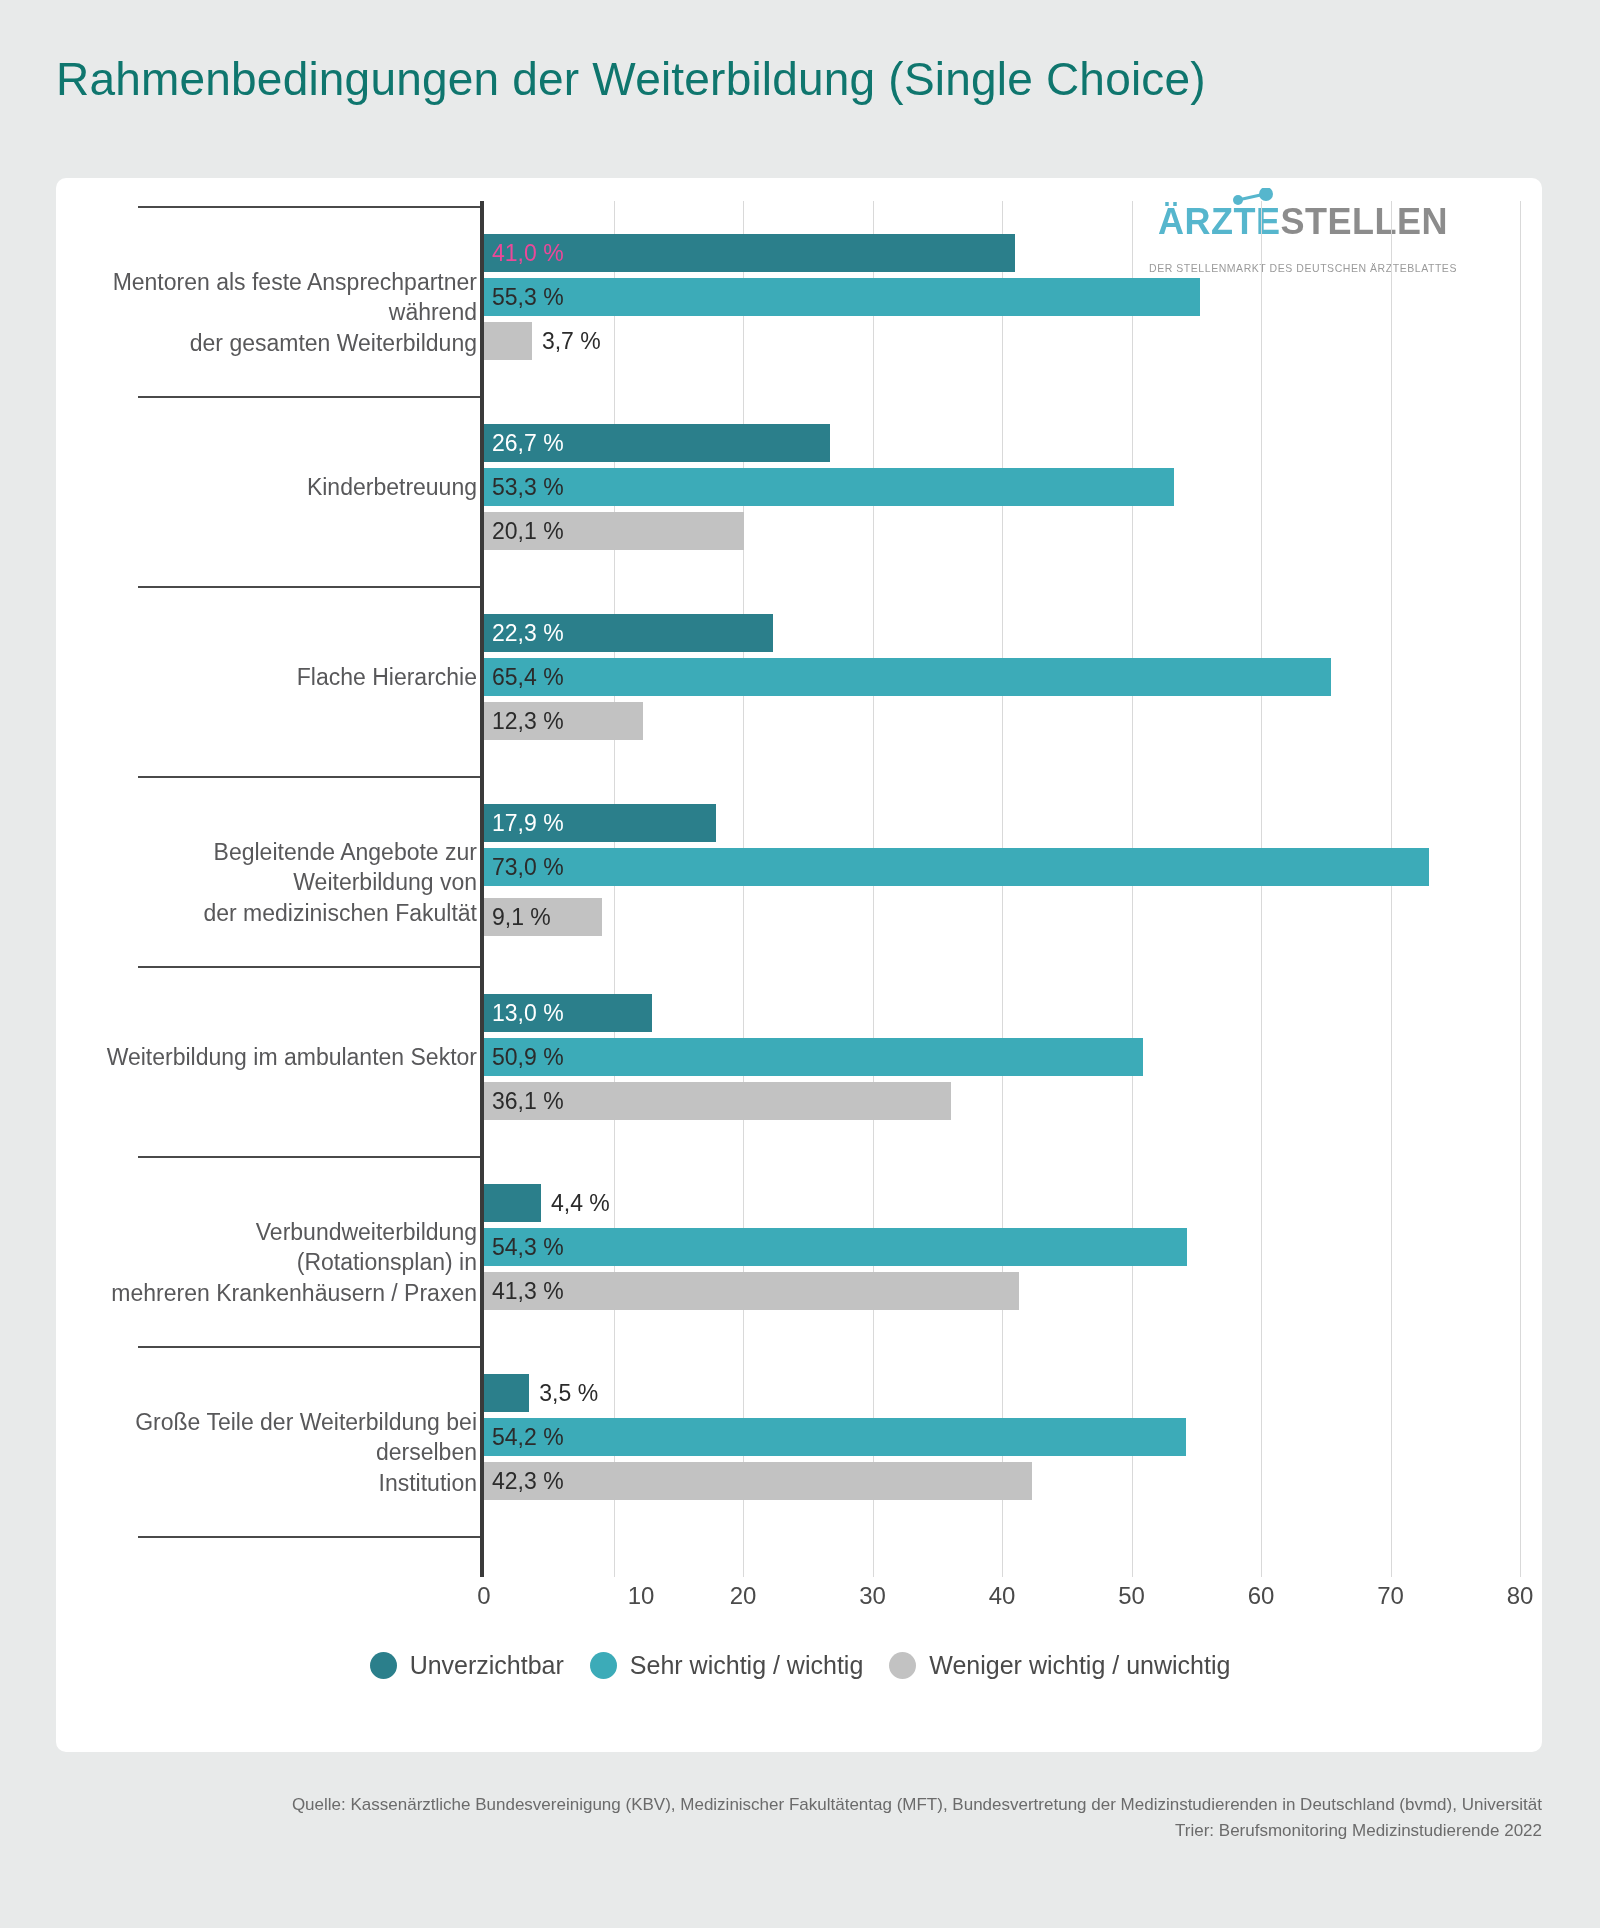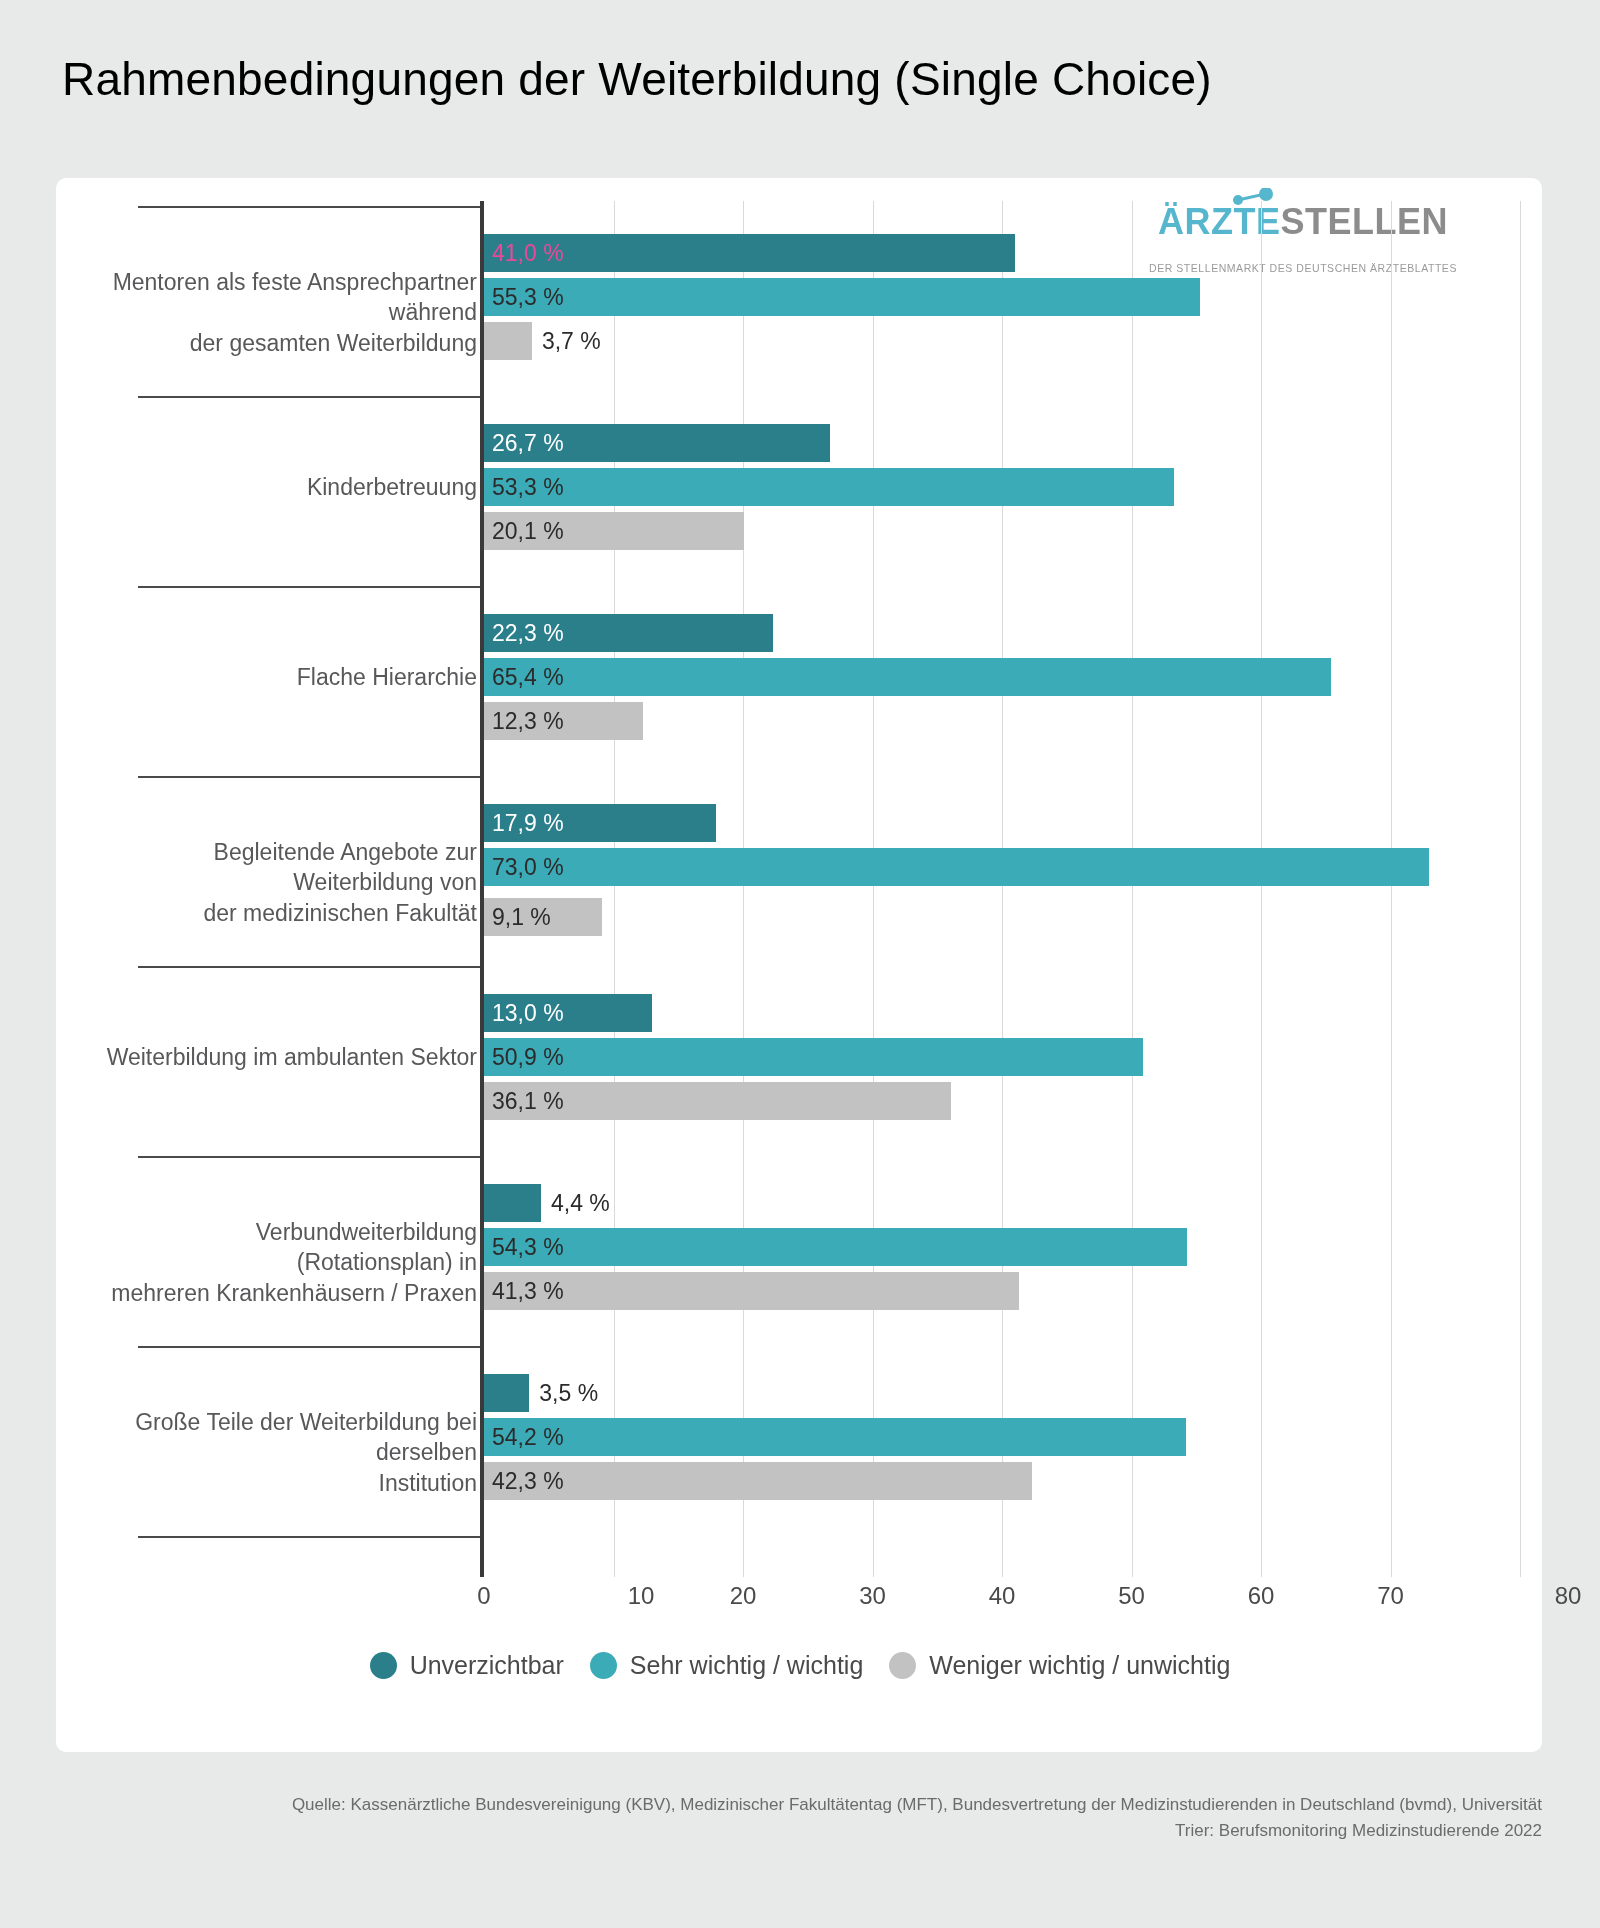--- a/index.html
+++ b/index.html
@@ -7,22 +7,22 @@
     width:1600px;height:1928px;
     background:#e8eaea;
     font-family:"Liberation Sans", sans-serif;
     color:#4a4a4a;
     overflow:hidden;
   }
   .page{position:relative;width:1600px;height:1928px;box-sizing:border-box;}
 
   
   .title{
-    position:absolute;left:62px;top:52px;
-    font-size:46px;font-weight:400;color:#000000;
+    position:absolute;left:56px;top:52px;
+    font-size:46px;font-weight:400;color:#0f766e;
     letter-spacing:.2px;white-space:nowrap;
   }
 
   
   .card{
     position:absolute;left:56px;top:178px;
     width:1486px;height:1574px;
     background:#ffffff;border-radius:10px;
   }
 
@@ -274,21 +274,21 @@
         </div>
       <div id="xticks">
           <div class="tick-label" style="left: 404px;">0</div>
           <div class="tick-label" style="left: 561px;">10</div>
           <div class="tick-label" style="left: 663px;">20</div>
           <div class="tick-label" style="left: 792.5px;">30</div>
           <div class="tick-label" style="left: 922px;">40</div>
           <div class="tick-label" style="left: 1051.5px;">50</div>
           <div class="tick-label" style="left: 1181px;">60</div>
           <div class="tick-label" style="left: 1310.5px;">70</div>
-          <div class="tick-label" style="left: 1488px;">80</div>
+          <div class="tick-label" style="left: 1440px;">80</div>
         </div>
 
       <div class="legend" id="legend">
           <div class="legend-item">
             <span class="legend-dot" style="background: rgb(43, 127, 139);"></span>
             <span class="legend-text">Unverzichtbar</span>
           </div>
           <div class="legend-item">
             <span class="legend-dot" style="background: rgb(60, 171, 184);"></span>
             <span class="legend-text">Sehr wichtig / wichtig</span>

